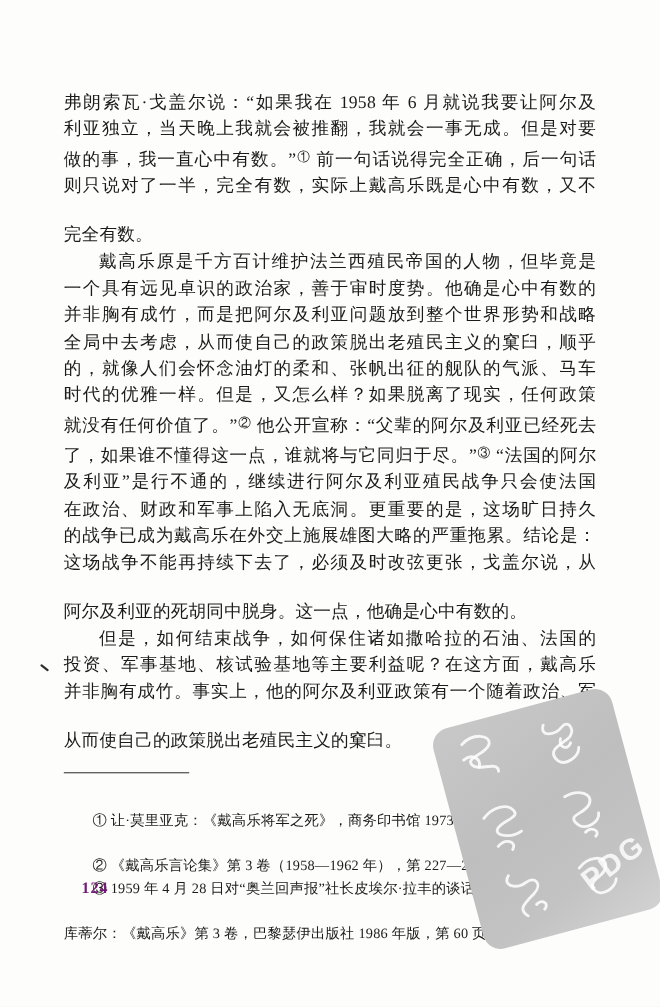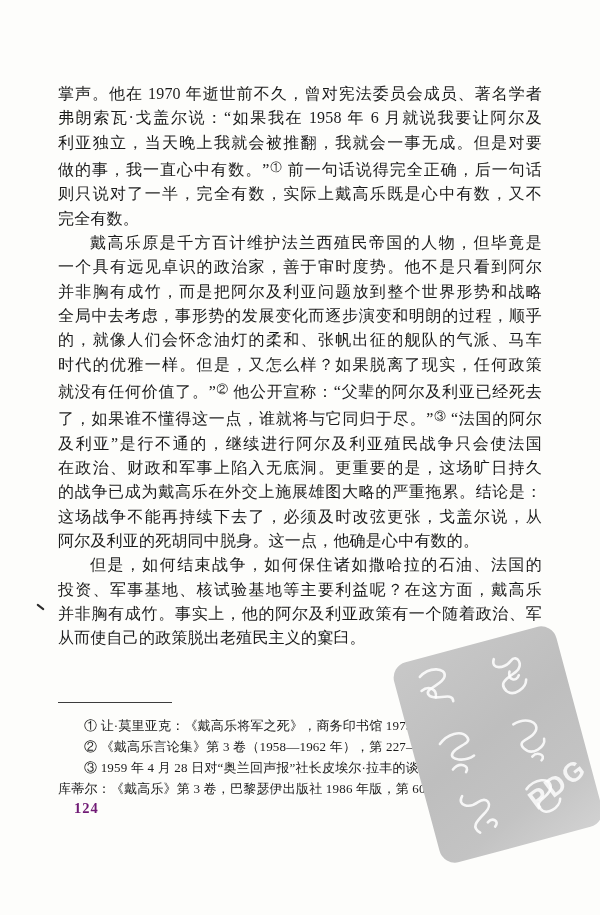--- a/index.html
+++ b/index.html
@@ -25,21 +25,21 @@
     font-size: 16px;
     line-height: 24.35px;
     letter-spacing: 0.2px;
   }
   .para { margin: 0; }
   .line {
     text-align: justify;
     text-align-last: justify;
     white-space: normal;
   }
-  .line.last { text-align-last: left; }
+  .line.last { text-align-last: left; margin-top: 20px; }
   .line.indent { text-indent: 2em; }
   .fnref {
     font-size: 0.72em;
     vertical-align: 0.34em;
     letter-spacing: 0;
   }
 
   
   .fn-sep {
     position: absolute;
@@ -100,32 +100,31 @@
     color: rgba(255,255,255,0.82);
   }
 </style>
 </head>
 <body>
 
 <div class="page">
 
   <div class="body-text">
       <div class="para">
-        <div class="line">掌声。他在 1970 年逝世前不久，曾对宪法委员会成员、著名学者</div>
         <div class="line">弗朗索瓦·戈盖尔说：“如果我在 1958 年 6 月就说我要让阿尔及</div>
         <div class="line">利亚独立，当天晚上我就会被推翻，我就会一事无成。但是对要</div>
         <div class="line">做的事，我一直心中有数。”<span class="fnref">①</span> 前一句话说得完全正确，后一句话</div>
         <div class="line">则只说对了一半，完全有数，实际上戴高乐既是心中有数，又不</div>
         <div class="line last">完全有数。</div>
       </div>
       <div class="para">
         <div class="line indent">戴高乐原是千方百计维护法兰西殖民帝国的人物，但毕竟是</div>
-        <div class="line">一个具有远见卓识的政治家，善于审时度势。他不是只看到阿尔</div>
+        <div class="line">一个具有远见卓识的政治家，善于审时度势。他确是心中有数的</div>
         <div class="line">并非胸有成竹，而是把阿尔及利亚问题放到整个世界形势和战略</div>
-        <div class="line">全局中去考虑，事形势的发展变化而逐步演变和明朗的过程，顺乎</div>
+        <div class="line">全局中去考虑，从而使自己的政策脱出老殖民主义的窠臼，顺乎</div>
         <div class="line">的，就像人们会怀念油灯的柔和、张帆出征的舰队的气派、马车</div>
         <div class="line">时代的优雅一样。但是，又怎么样？如果脱离了现实，任何政策</div>
         <div class="line">就没有任何价值了。”<span class="fnref">②</span> 他公开宣称：“父辈的阿尔及利亚已经死去</div>
         <div class="line">了，如果谁不懂得这一点，谁就将与它同归于尽。”<span class="fnref">③</span> “法国的阿尔</div>
         <div class="line">及利亚”是行不通的，继续进行阿尔及利亚殖民战争只会使法国</div>
         <div class="line">在政治、财政和军事上陷入无底洞。更重要的是，这场旷日持久</div>
         <div class="line">的战争已成为戴高乐在外交上施展雄图大略的严重拖累。结论是：</div>
         <div class="line">这场战争不能再持续下去了，必须及时改弦更张，戈盖尔说，从</div>
         <div class="line last">阿尔及利亚的死胡同中脱身。这一点，他确是心中有数的。</div>
       </div>

